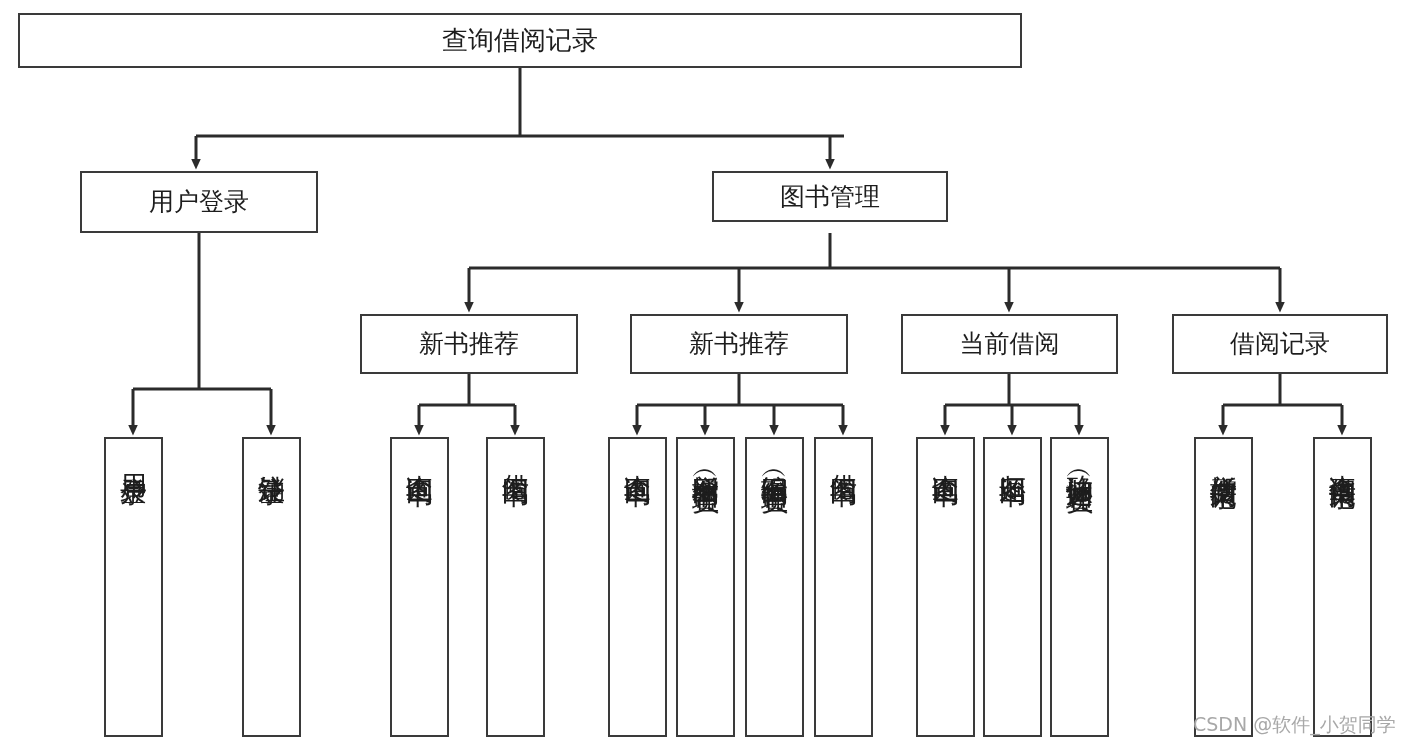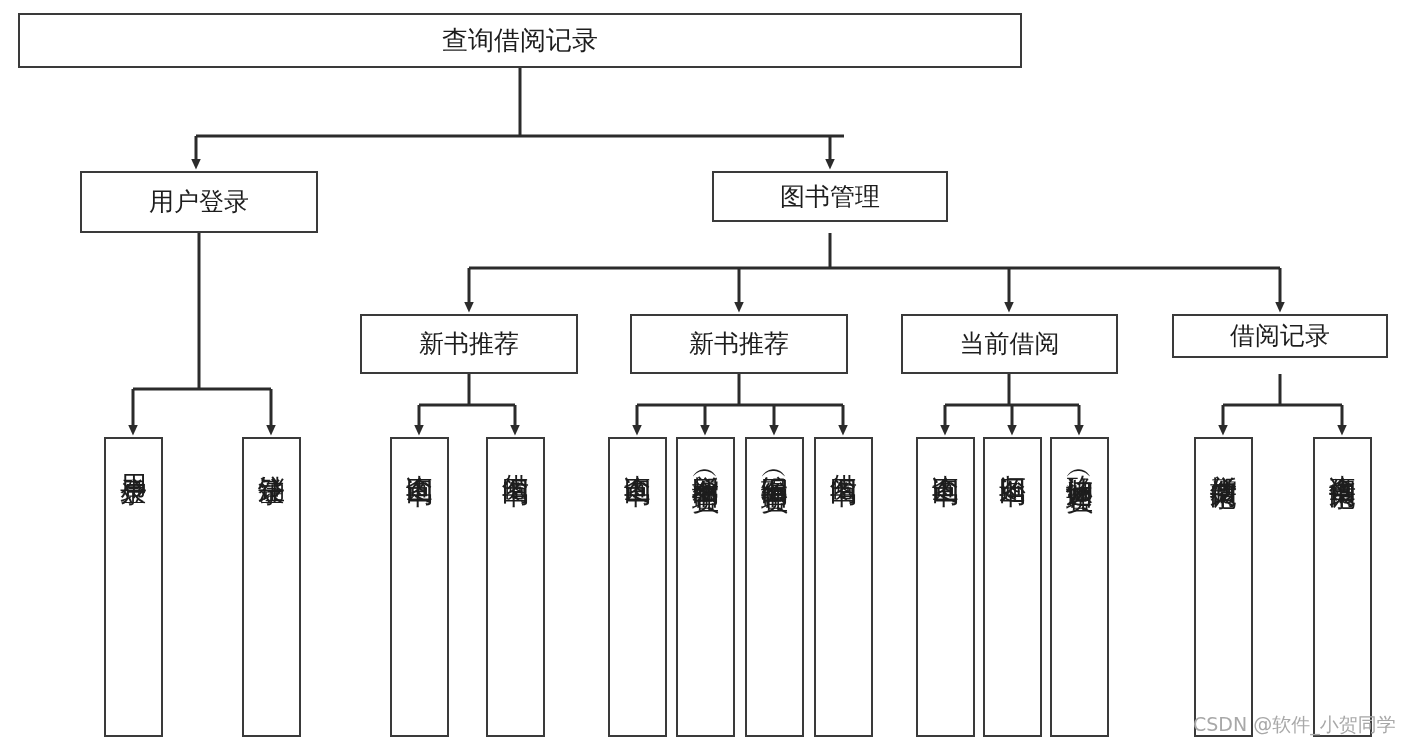--- a/index.html
+++ b/index.html
@@ -134,21 +134,21 @@
 
   <div class="node horiz" style="left:360px; top:314px; width:218px; height:60px;">
     <span class="node-label">新书推荐</span>
   </div>
   <div class="node horiz" style="left:630px; top:314px; width:218px; height:60px;">
     <span class="node-label">新书推荐</span>
   </div>
   <div class="node horiz" style="left:901px; top:314px; width:217px; height:60px;">
     <span class="node-label">当前借阅</span>
   </div>
-  <div class="node horiz" style="left:1172px; top:314px; width:216px; height:44px;">
+  <div class="node horiz" style="left:1172px; top:314px; width:216px; height:60px;">
     <span class="node-label">借阅记录</span>
   </div>
 
   <div class="node vert" style="left:104px; top:437px; width:59px; height:300px;">
     <span class="node-label">用户登录</span>
   </div>
   <div class="node vert" style="left:242px; top:437px; width:59px; height:300px;">
     <span class="node-label">注销登录</span>
   </div>
 

